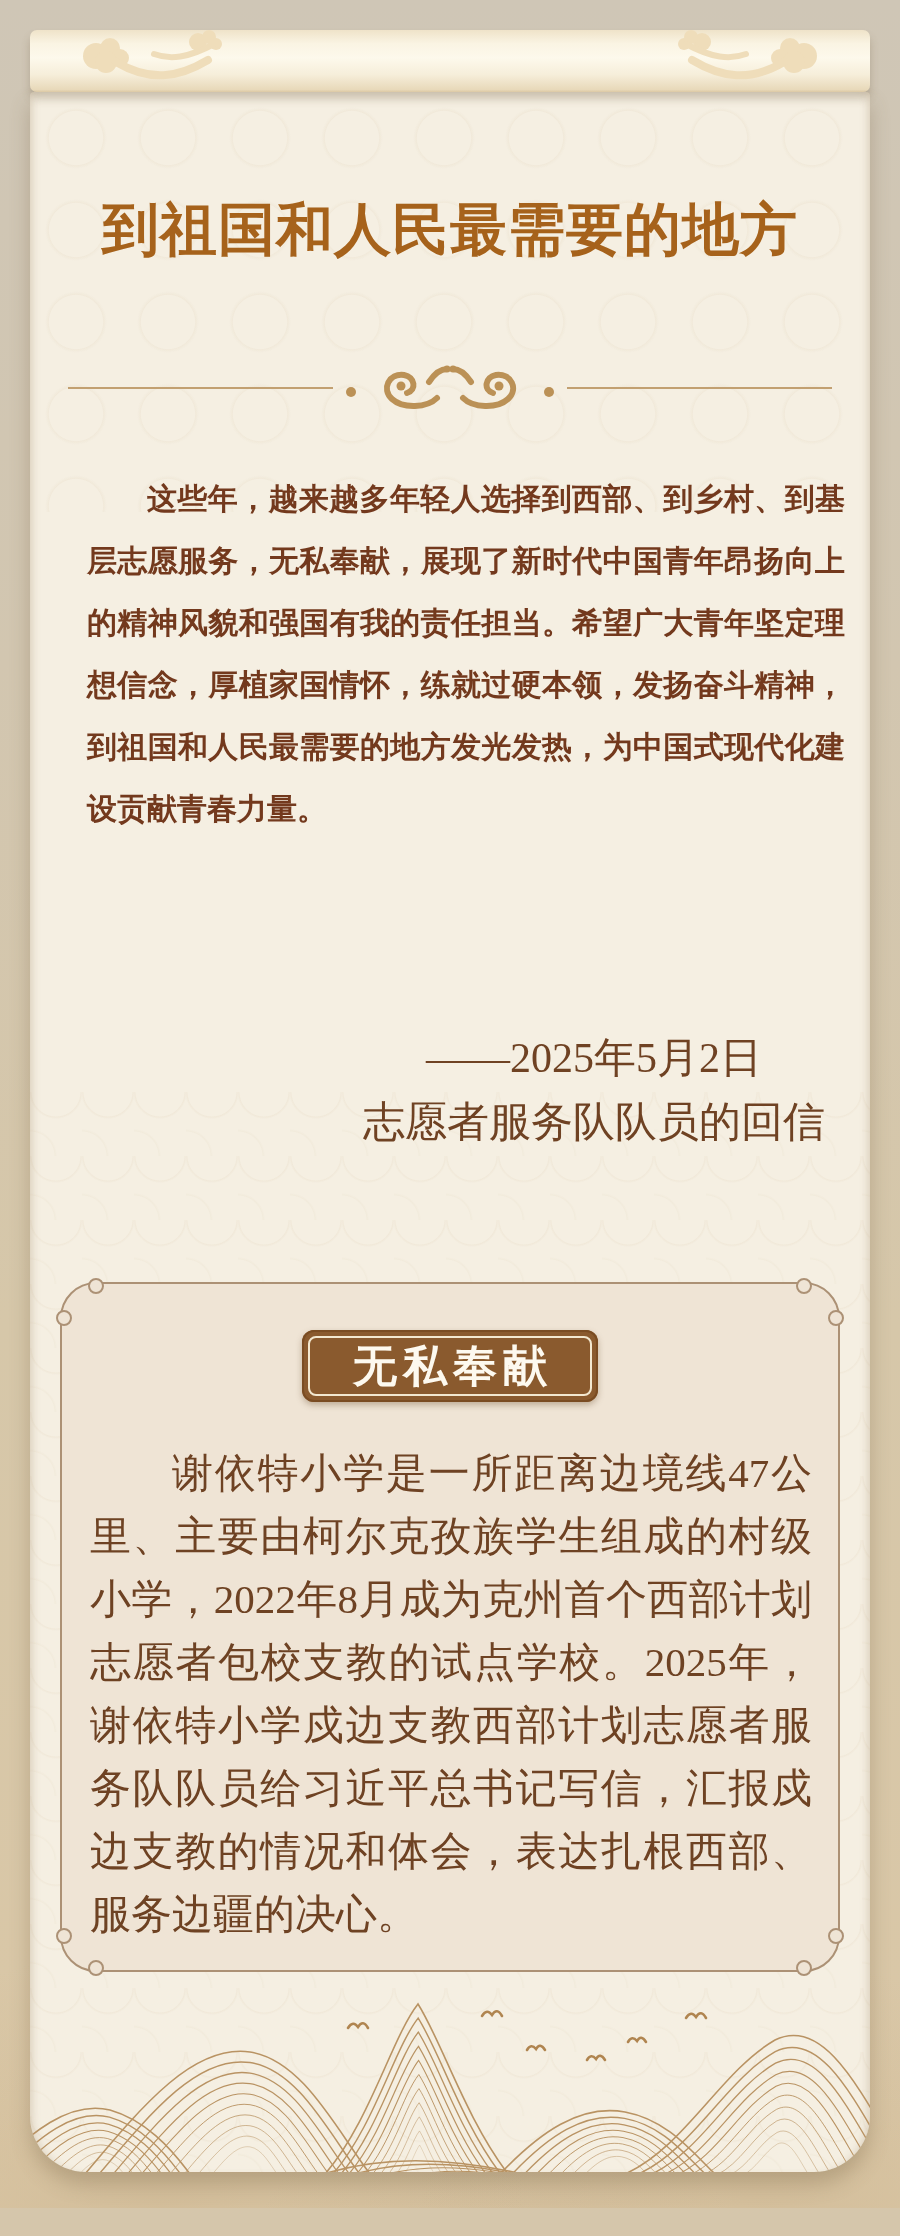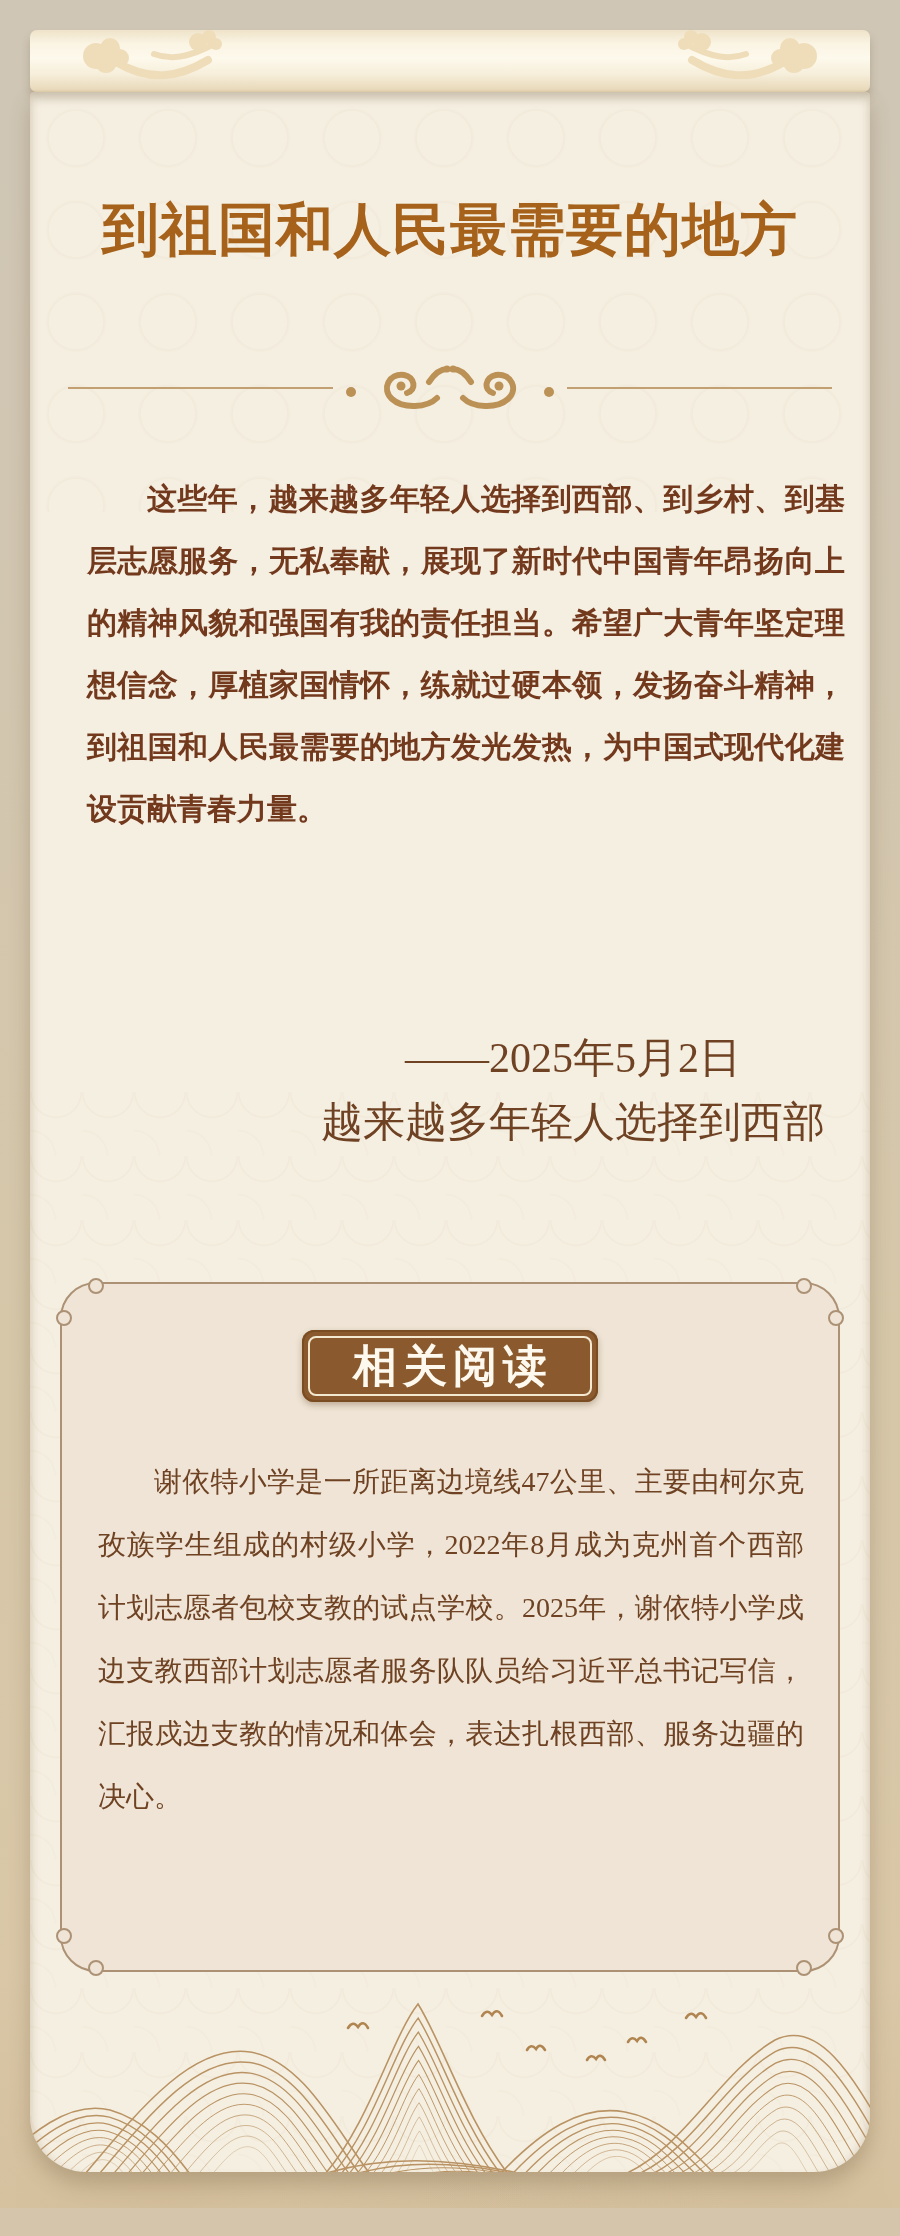--- a/index.html
+++ b/index.html
@@ -110,22 +110,22 @@
   .badge::before{
     content:"";position:absolute;inset:6px;border:2px solid #f3e8d0;
     border-radius:8px;pointer-events:none;
   }
   .badge-label{
     color:#fdf9ef;font-size:44px;font-weight:bold;letter-spacing:6px;
     text-indent:6px;font-family:"Liberation Sans","DejaVu Sans",sans-serif;
   }
   .related-text{
     position:absolute;left:28px;right:26px;top:158px;
-    font-size:28px;line-height:63px;color:#6e4223;
-    text-align:justify;text-justify:inter-character;text-indent:2em;margin:8px;
+    font-size:41px;line-height:63px;color:#6e4223;
+    text-align:justify;text-justify:inter-character;text-indent:2em;margin:0;
   }
   
   .mountains{
     position:absolute;left:0;bottom:0;width:840px;height:240px;z-index:2;
   }
 </style>
 </head>
 <body>
 
 <div class="page">
@@ -258,33 +258,33 @@
         <circle cx="104" cy="7" r="3.5" stroke="none"></circle>
       </g>
     </svg>
     <div class="rule"></div>
   </div>
 
   <p class="bodytext">这些年，越来越多年轻人选择到西部、到乡村、到基层志愿服务，无私奉献，展现了新时代中国青年昂扬向上的精神风貌和强国有我的责任担当。希望广大青年坚定理想信念，厚植家国情怀，练就过硬本领，发扬奋斗精神，到祖国和人民最需要的地方发光发热，为中国式现代化建设贡献青春力量。</p>
 
   <div class="attribution">
     <div>——2025年5月2日</div>
-    <div>越来越多年轻人选择到西部</div>
+    <div>志愿者服务队队员的回信</div>
   </div>
 
   <div class="related-box">
     <span class="bump tl1"></span>
     <span class="bump tl2"></span>
     <span class="bump tr1"></span>
     <span class="bump tr2"></span>
     <span class="bump bl1"></span>
     <span class="bump bl2"></span>
     <span class="bump br1"></span>
     <span class="bump br2"></span>
 
     <div class="badge">
-      <span class="badge-label">相关阅读</span>
+      <span class="badge-label">无私奉献</span>
     </div>
 
     <p class="related-text">谢依特小学是一所距离边境线47公里、主要由柯尔克孜族学生组成的村级小学，2022年8月成为克州首个西部计划志愿者包校支教的试点学校。2025年，谢依特小学戍边支教西部计划志愿者服务队队员给习近平总书记写信，汇报戍边支教的情况和体会，表达扎根西部、服务边疆的决心。</p>
   </div>
 
 </div>
 
 </body></html>

